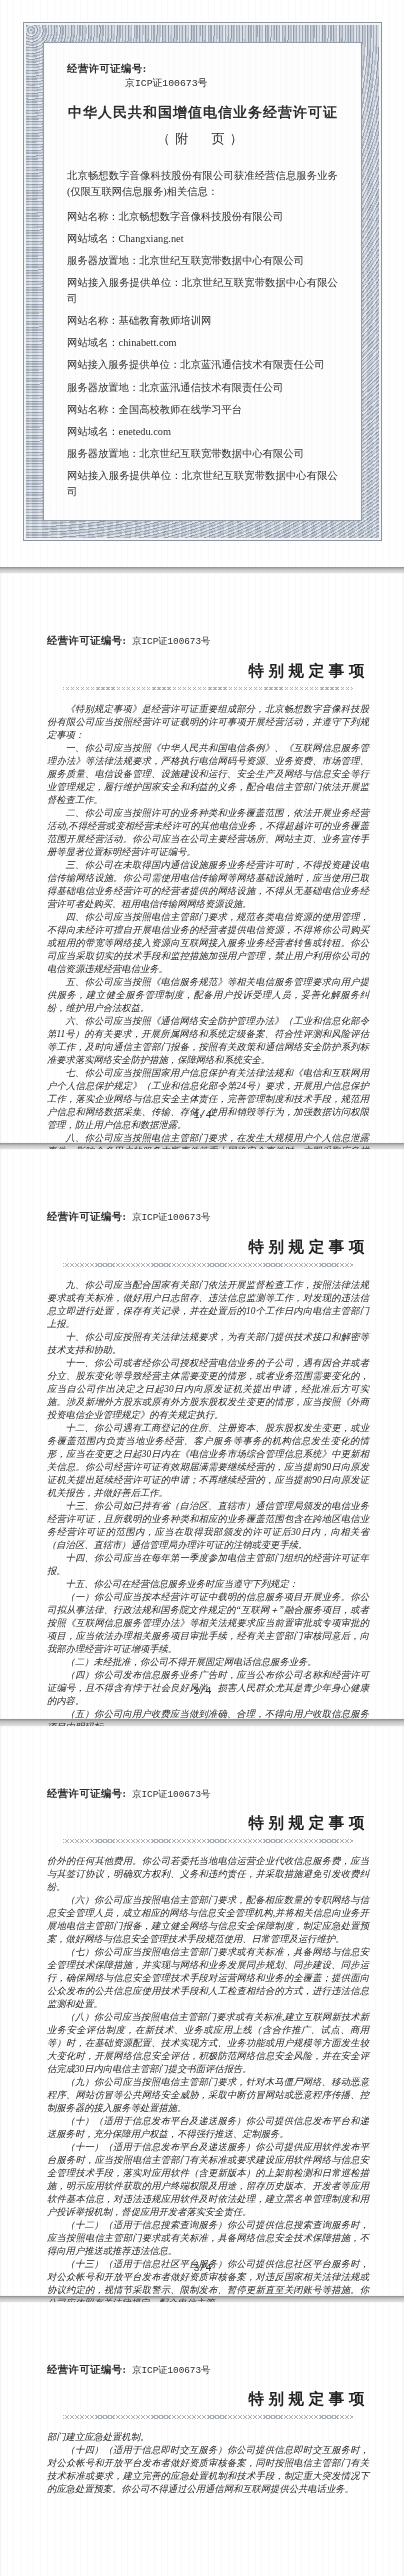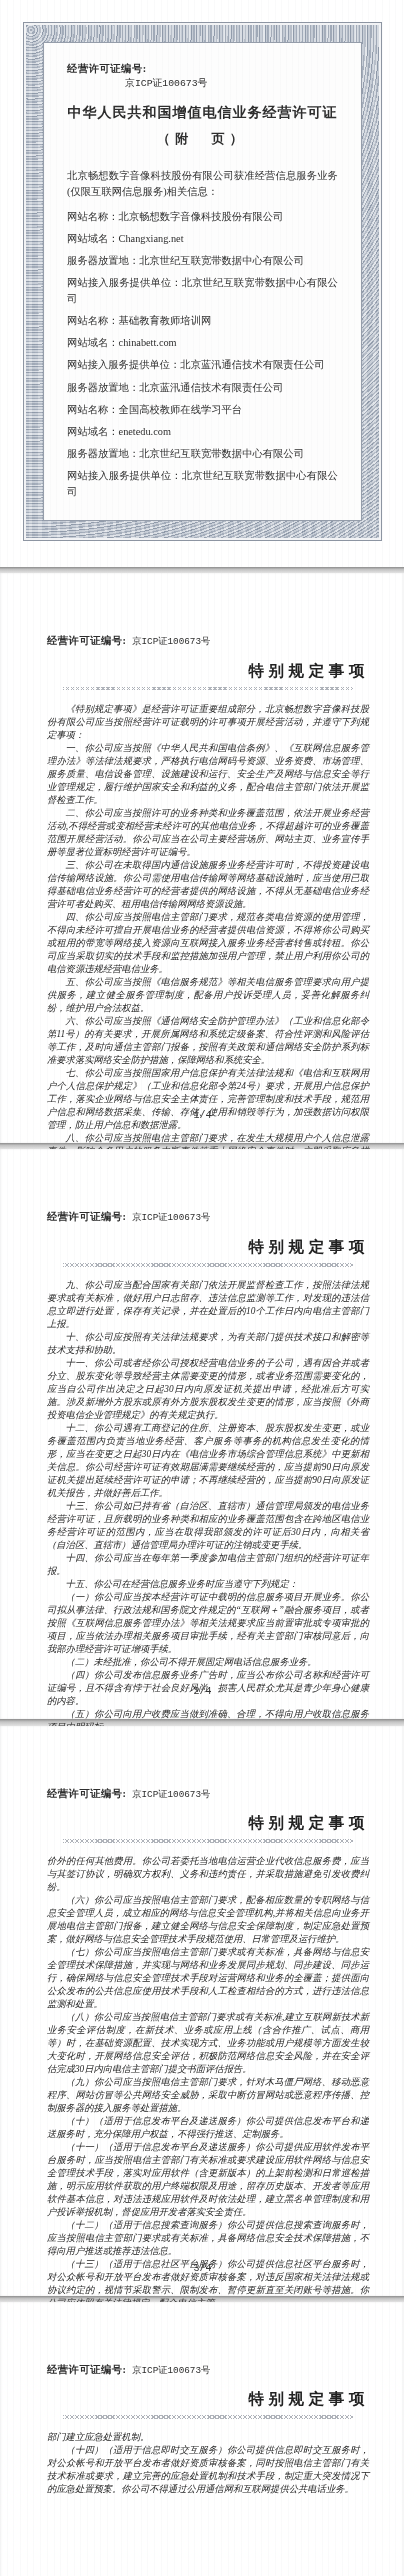--- a/index.html
+++ b/index.html
@@ -19,22 +19,22 @@
   .cert-band{
     height:100%;padding:17px;
     background:
       repeating-radial-gradient(circle at 5.2px 5.2px, rgba(120,132,150,.55) 0 1px, rgba(214,219,226,.6) 1px 2.6px, rgba(150,160,175,.5) 2.6px 4.1px, rgba(233,236,240,.7) 4.1px 5.7px),
       repeating-linear-gradient(90deg,#b3bbc7 0 3.1px,#d8dce2 3.1px 6.2px,#aab3c0 6.2px 9.3px);
   }
   .cert-inner{height:100%;background:#fdfdfd;border:0.5px solid #959daa;padding:19.6px 23px 0 23px;
     background-image:repeating-linear-gradient(90deg,rgba(90,100,115,.025) 0 1px,transparent 1px 6.2px);}
   .cert-header-label{font-size:10.3px;font-weight:bold;letter-spacing:0.5px;}
   .cert-header-no{font-size:9.8px;margin:1px 0 0 58px;font-family:"Liberation Mono","DejaVu Sans Mono",monospace;}
-  .cert-title1{font-size:14px;font-weight:bold;text-align:center;letter-spacing:1px;margin:13.4px 0 0 0;}
-  .cert-title2{font-size:13px;font-weight:bold;text-align:center;letter-spacing:5.2px;margin:8.2px 0 0 0;}
+  .cert-title1{font-size:14px;font-weight:bold;text-align:right;letter-spacing:1px;margin:13.4px 0 0 0;}
+  .cert-title2{font-size:13px;font-weight:normal;text-align:center;letter-spacing:5.2px;margin:8.2px 0 0 0;}
   .cert-intro{font-size:10.3px;line-height:15.5px;margin:20.6px 0 9.3px 0;text-align:justify;}
   .cert-entry{font-size:10.3px;line-height:15.5px;margin:0 0 6.7px 0;text-align:justify;}
 
   
   .sheet{
     height:570px;background:#fff;position:relative;padding:61px 36px 0 47px;
     background-image:repeating-linear-gradient(90deg,rgba(90,100,115,.03) 0 1px,transparent 1px 6.7px);
     box-shadow:inset -2.1px 0 2.6px rgba(0,0,0,.05), inset 1.5px 0 2.1px rgba(0,0,0,.03);
   }
   .ph-header{font-size:10.3px;}

